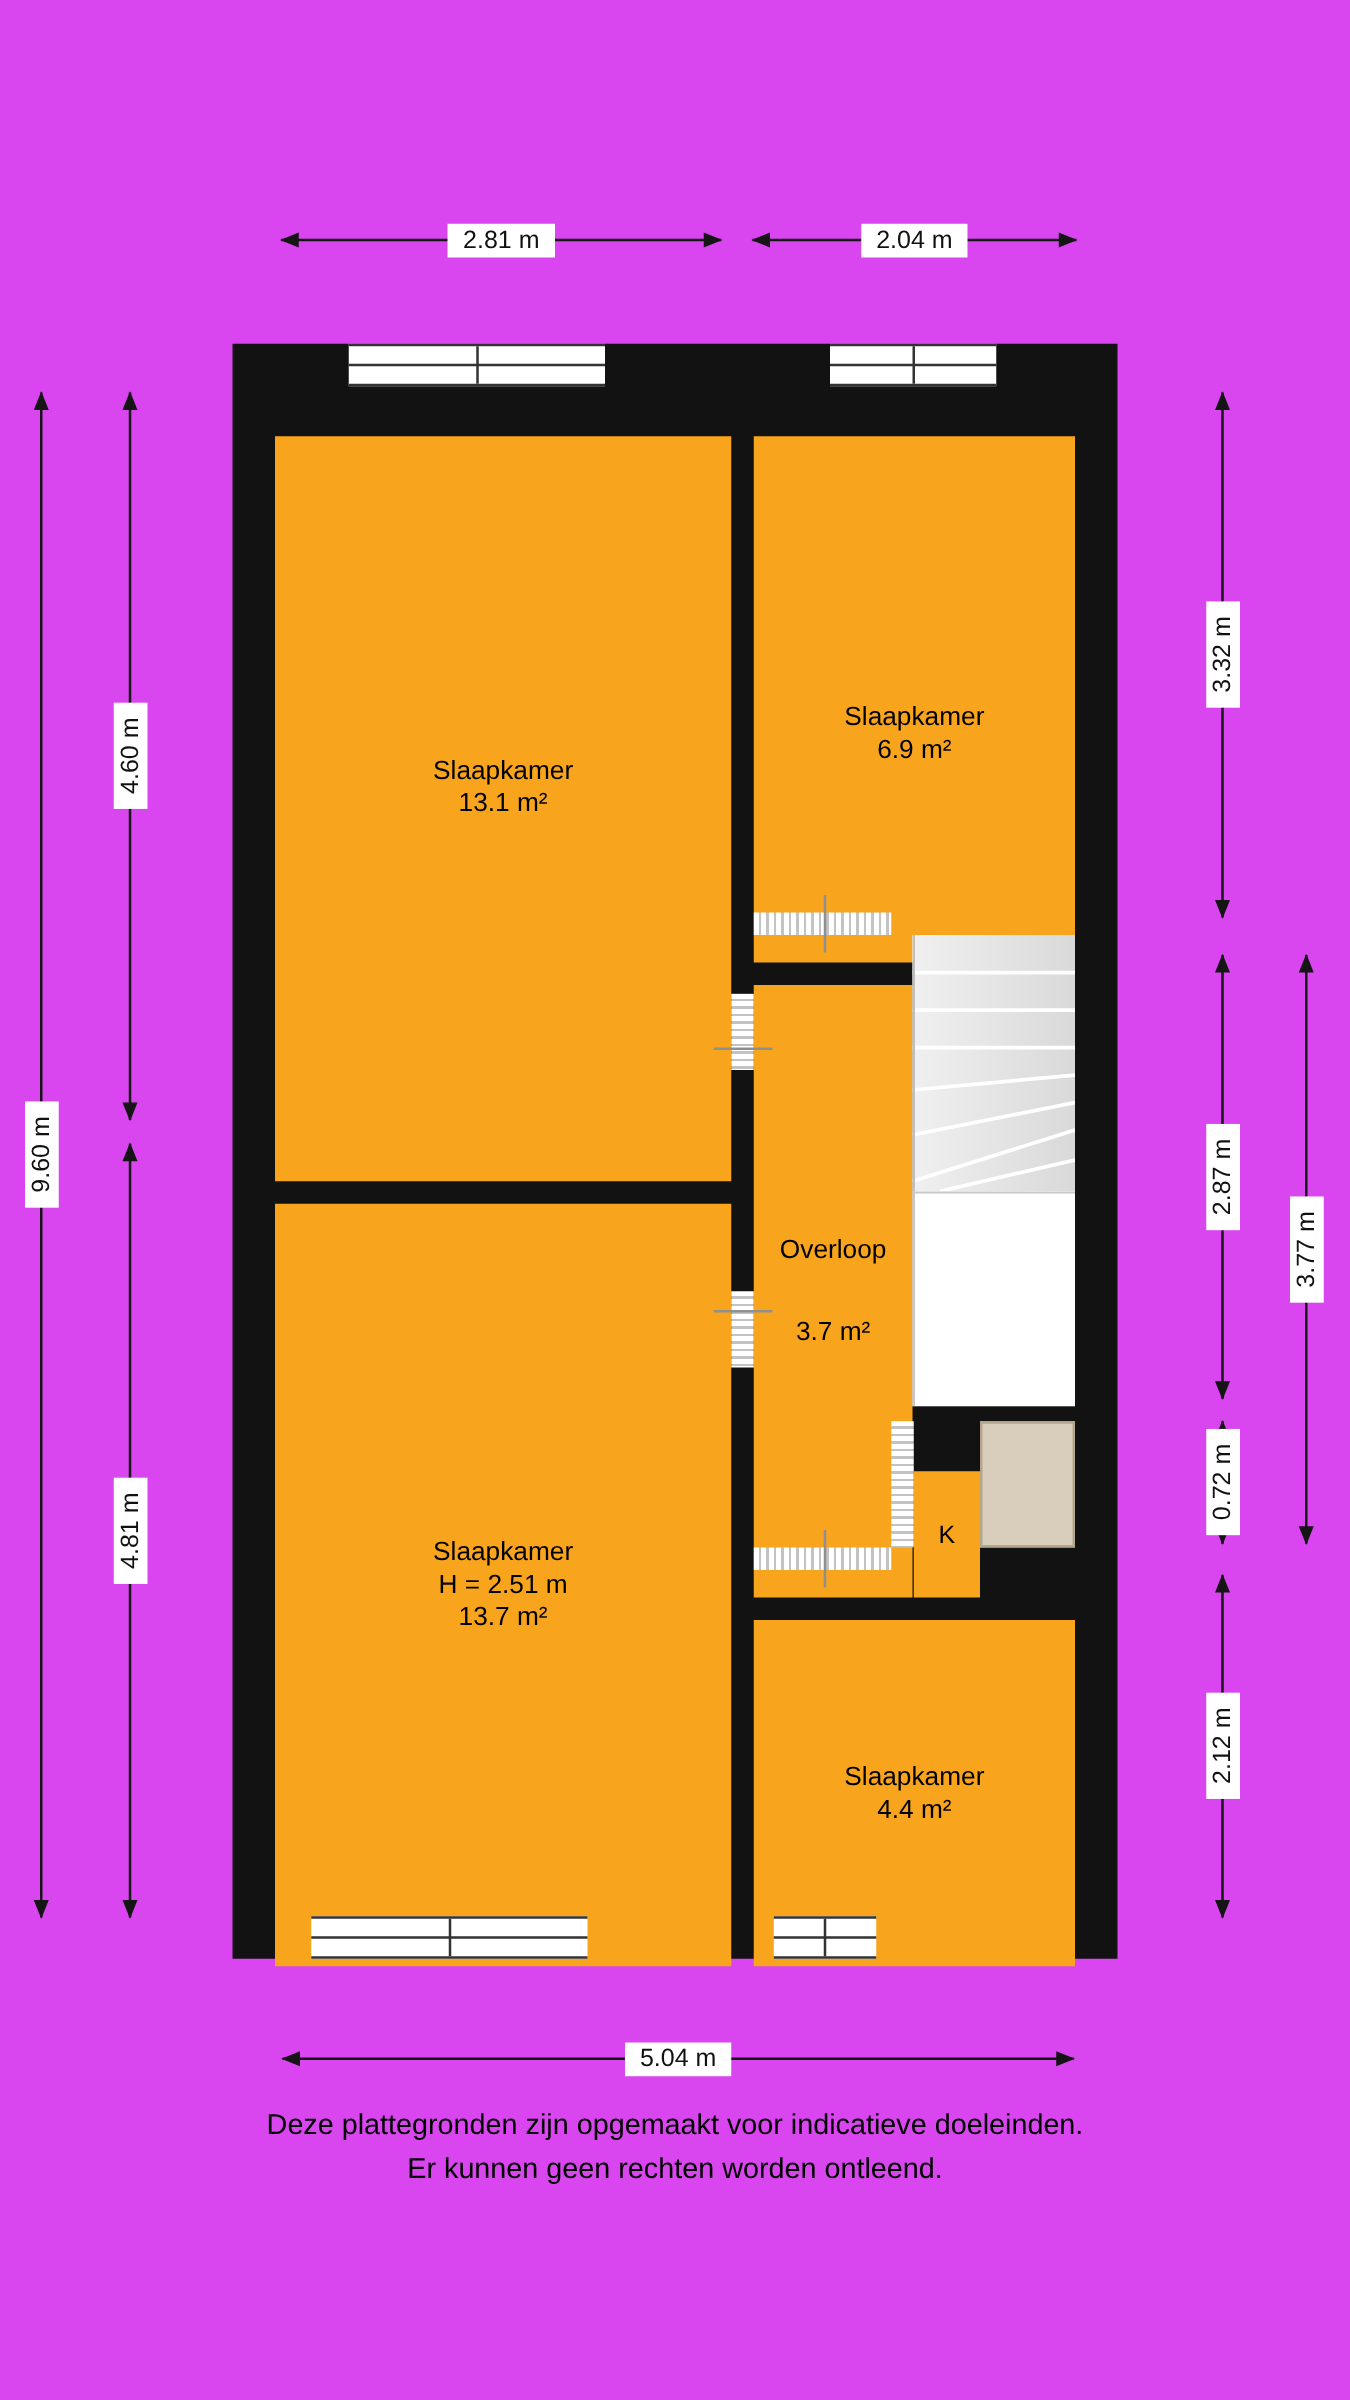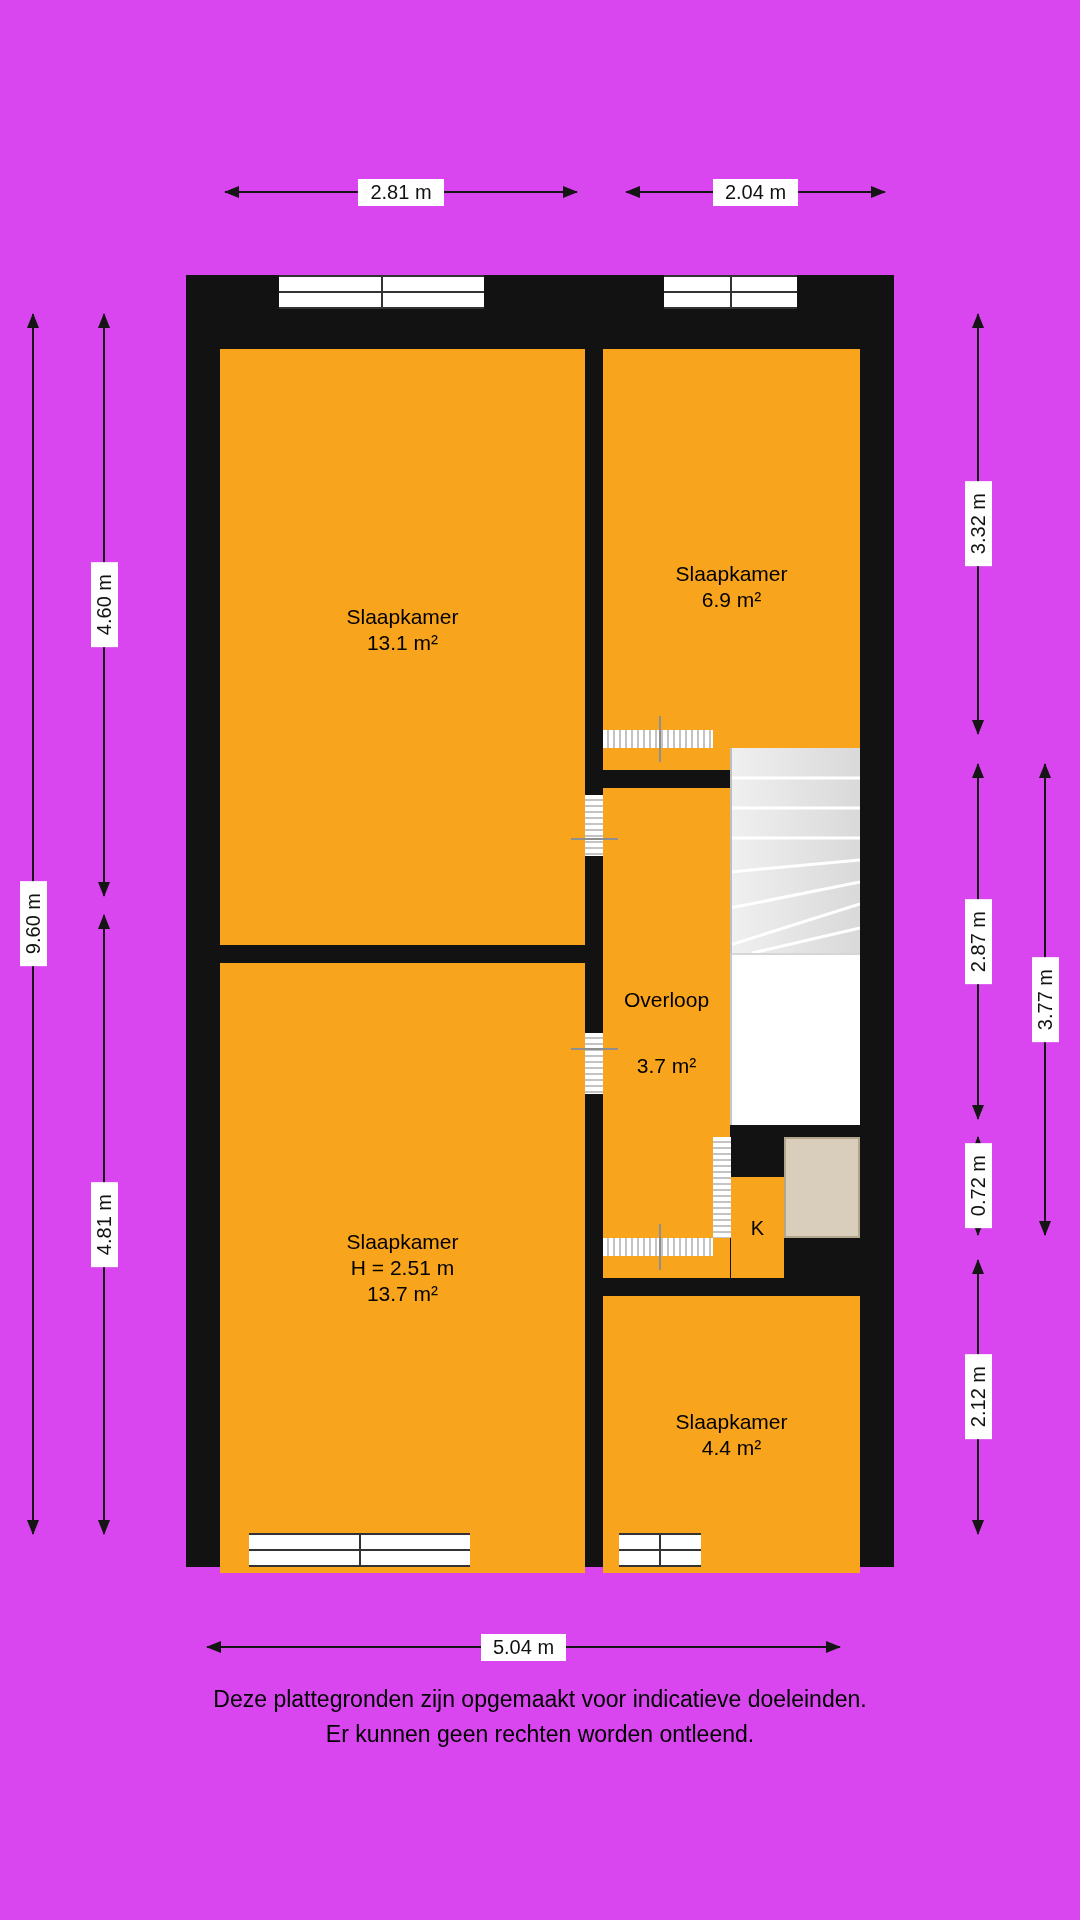--- a/index.html
+++ b/index.html
@@ -46,21 +46,21 @@
 </style>
 </head>
 <body>
 
 <div class="page">
 
   <div class="dim dim-h" style="left:225px; top:172px; width:352px; height:40px;">
     <span class="line"></span>
     <span class="lbl">2.81 m</span>
   </div>
-  <div class="dim dim-h" style="left:626px; top:172px; width:259px; height:40px;">
+  <div class="dim dim-h" style="left:602px; top:172px; width:259px; height:40px;">
     <span class="line"></span>
     <span class="lbl">2.04 m</span>
   </div>
 
   <div class="dim dim-v" style="left:13px; top:314px; width:40px; height:1220px;">
     <span class="line"></span>
     <span class="lbl">9.60 m</span>
   </div>
   <div class="dim dim-v" style="left:84px; top:314px; width:40px; height:582px;">
     <span class="line"></span>
@@ -85,21 +85,21 @@
   </div>
   <div class="dim dim-v" style="left:958px; top:1260px; width:40px; height:274px;">
     <span class="line"></span>
     <span class="lbl">2.12 m</span>
   </div>
   <div class="dim dim-v" style="left:1025px; top:764px; width:40px; height:471px;">
     <span class="line"></span>
     <span class="lbl">3.77 m</span>
   </div>
 
-  <div class="dim dim-h" style="left:207px; top:1627px; width:633px; height:40px;justify-content:center;">
+  <div class="dim dim-h" style="left:226px; top:1627px; width:633px; height:40px;justify-content:center;">
     <span class="line"></span>
     <span class="lbl">5.04 m</span>
   </div>
 
   <div class="plan">
 
     <div class="room" style="left:34px; top:34px; width:365px; height:596px; padding-bottom:34px;">
       <div class="room-line">Slaapkamer</div>
       <div class="room-line">13.1 m²</div>
     </div>

